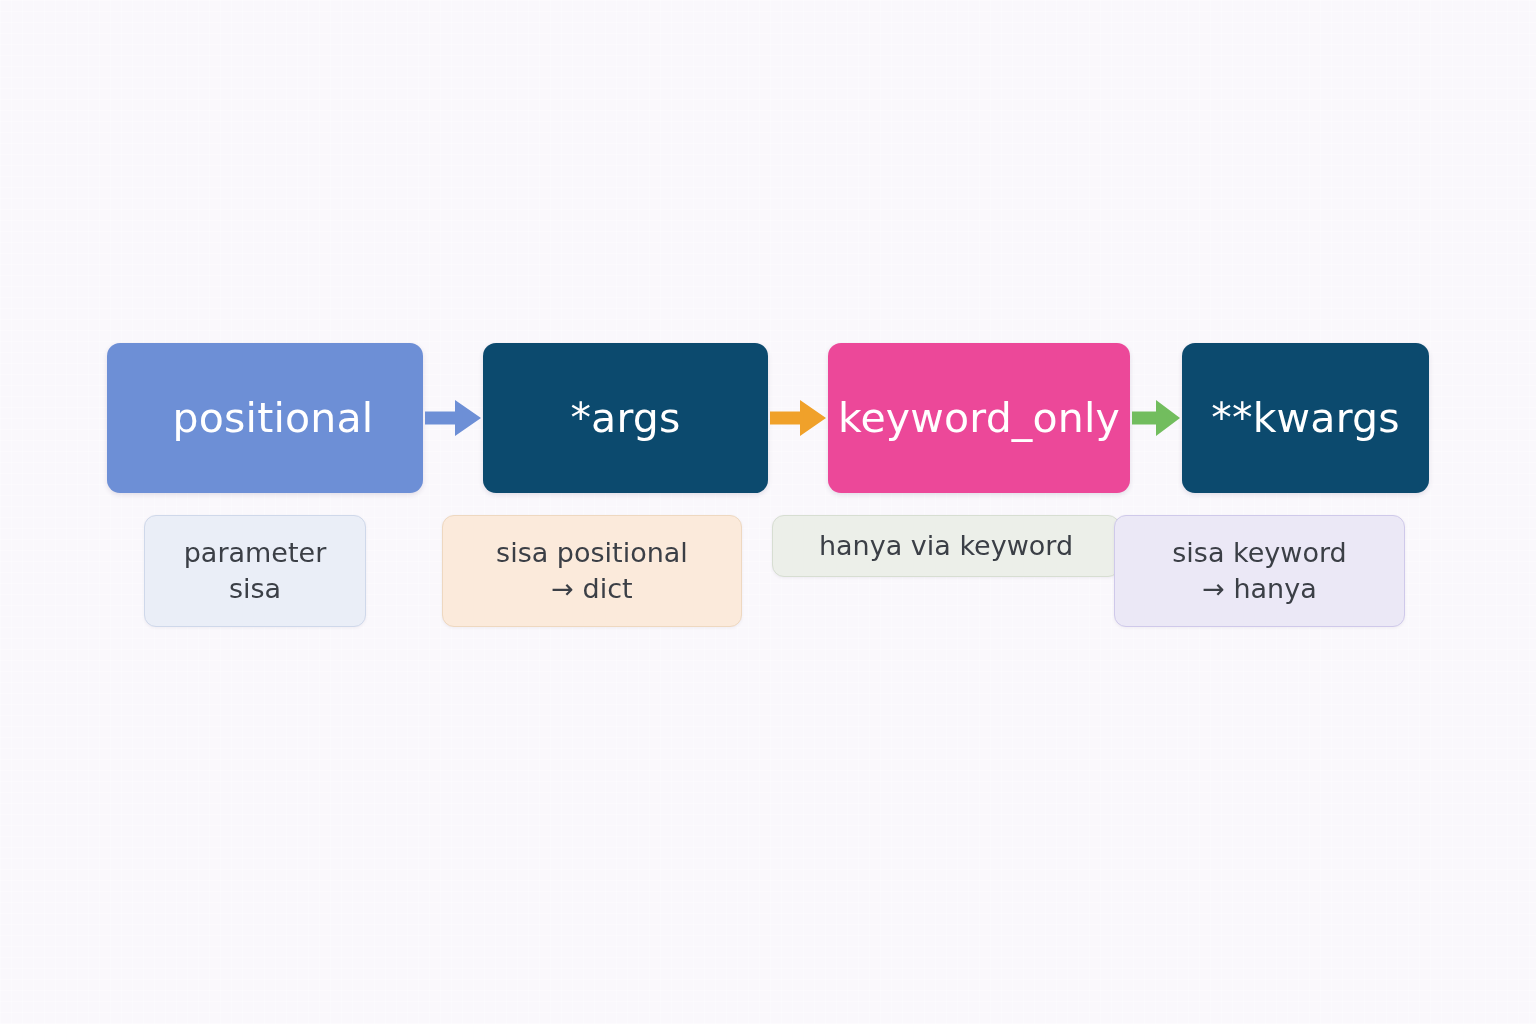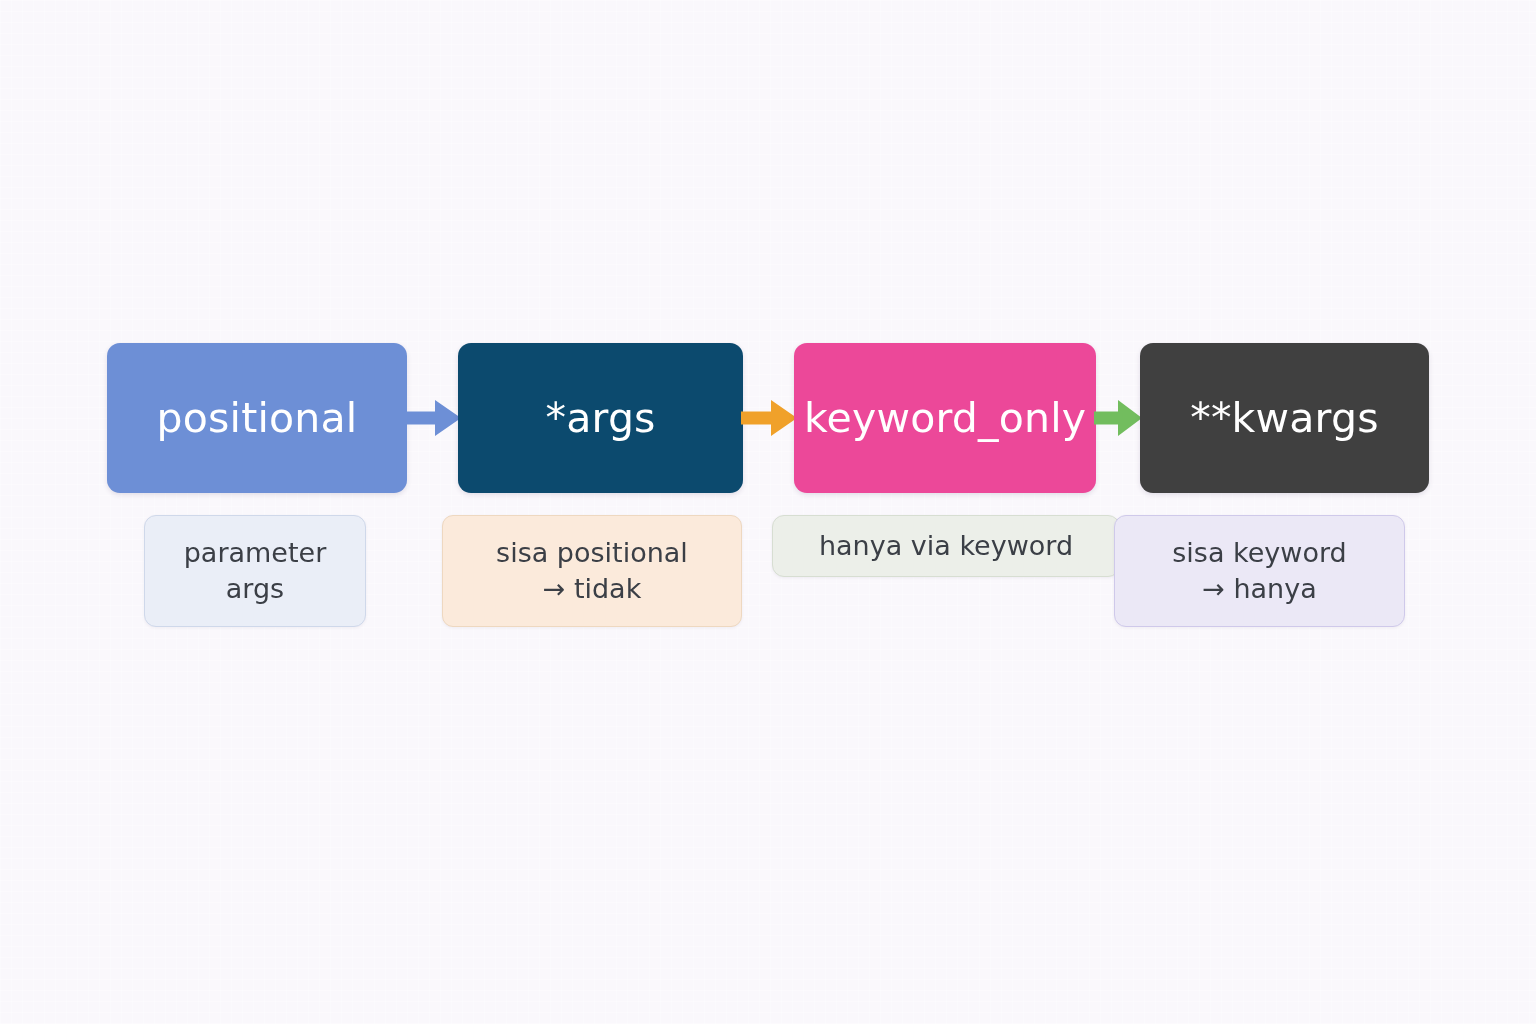--- a/index.html
+++ b/index.html
@@ -45,24 +45,24 @@
     border-radius: 13px;
     display: flex;
     align-items: center;
     justify-content: center;
     color: #ffffff;
     font-size: 41px;
     letter-spacing: 0.2px;
     box-shadow: 0 2px 5px rgba(60,50,90,0.13);
     flex: 0 0 auto;
   }
-  .node.blue   { background: #6d8fd6; width: 300px; }
+  .node.blue   { background: #6d8fd6; width: 300px; padding-left: 16px; }
   .node.orange { background: #0c4a6e; width: 285px; }
   .node.green  { background: #ec4899; width: 302px; }
-  .node.purple { background: #404040; width: 289px; }
+  .node.purple { background: #0c4a6e; width: 247px; }
 
   .connector {
     flex: 1 1 auto;
     display: flex;
     align-items: center;
     justify-content: center;
     min-width: 0;
   }
   .connector svg { display: block; }
 
@@ -87,21 +87,21 @@
     font-size: 27px;
     line-height: 1.32;
     color: #3b3f46;
     text-align: center;
     padding: 10px 14px;
     box-shadow: 0 1px 3px rgba(70,60,100,0.07);
   }
   .chip .line { display: block; white-space: nowrap; }
 
   .chip-1 { left: 37px;  width: 222px; height: 112px; background: #eaeef7; border-color: #cfd8ea; }
-  .chip-2 { left: 335px; width: 300px; height: 112px; background: #fbeadb; border-color: #eed8c0; border-radius: 11px; }
+  .chip-2 { left: 335px; width: 300px; height: 112px; background: #fbeadb; border-color: #eed8c0; }
   .chip-3 { left: 665px; width: 348px; height: 62px;  background: #ecefe9; border-color: #d7ded2; text-align: center; }
   .chip-4 { left: 1007px; width: 291px; height: 112px; background: #ebe8f6; border-color: #cfc9ea; }
 
   
   .note {
     position: absolute;
     left: 396px;
     top: 684px;
     height: 56px;
     display: flex;
@@ -162,26 +162,26 @@
     <div class="node purple">
       <span>**kwargs</span>
     </div>
 
   </div>
 
   <div class="captions">
 
     <div class="chip chip-1">
       <span class="line">parameter</span>
-      <span class="line">args</span>
+      <span class="line">sisa</span>
     </div>
 
     <div class="chip chip-2">
       <span class="line">sisa positional</span>
-      <span class="line">→ tidak</span>
+      <span class="line">→ dict</span>
     </div>
 
     <div class="chip chip-3">
       <span class="line">hanya via keyword</span>
     </div>
 
     <div class="chip chip-4">
       <span class="line">sisa keyword</span>
       <span class="line">→ hanya</span>
     </div>

